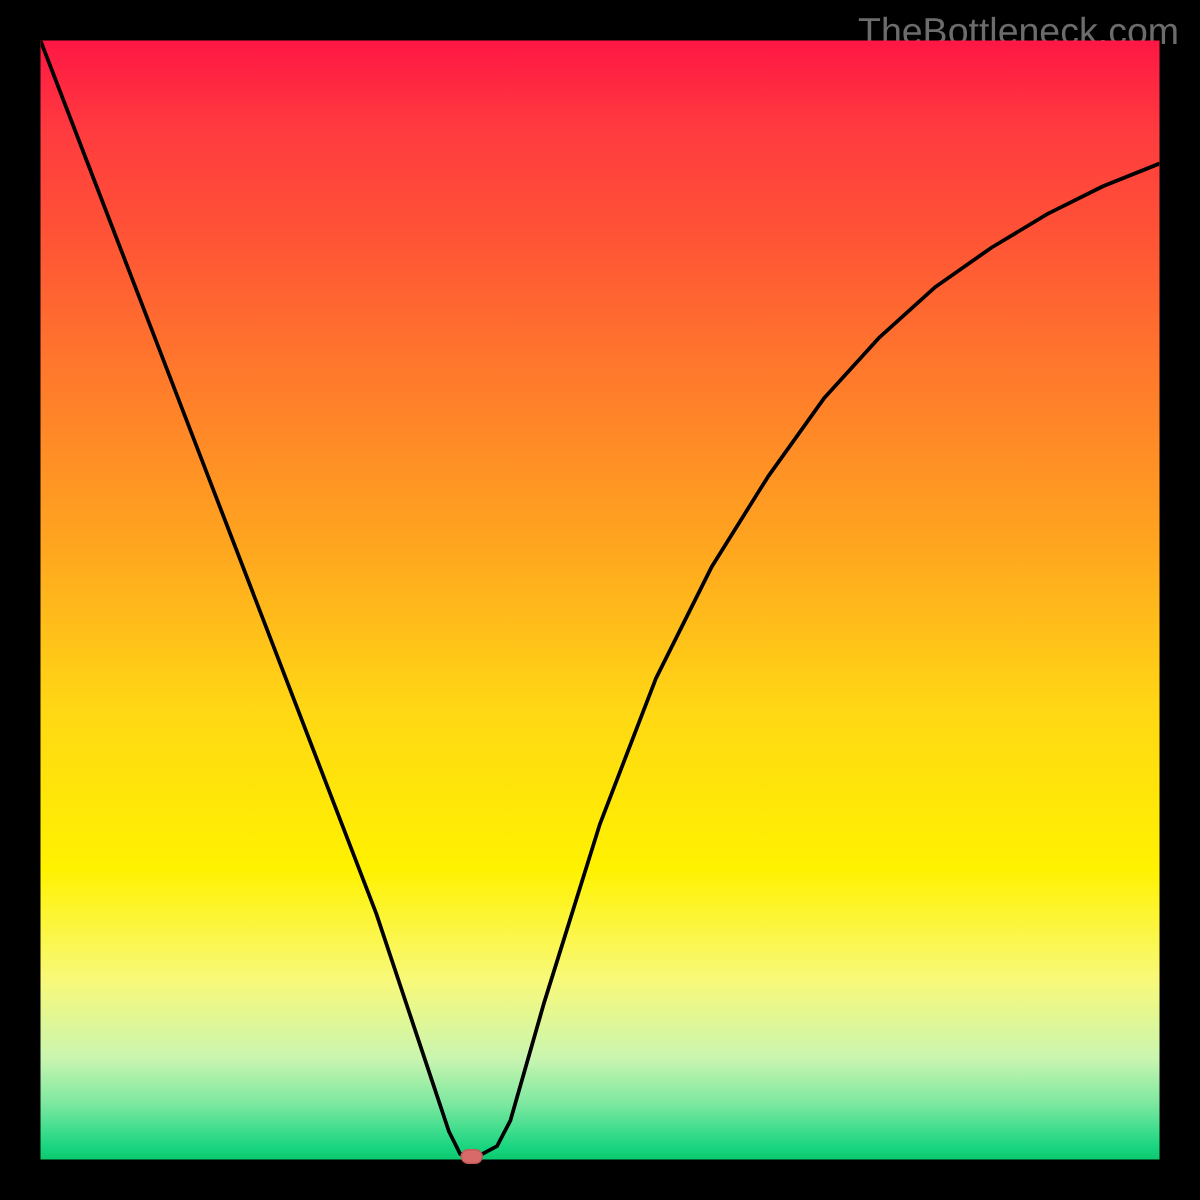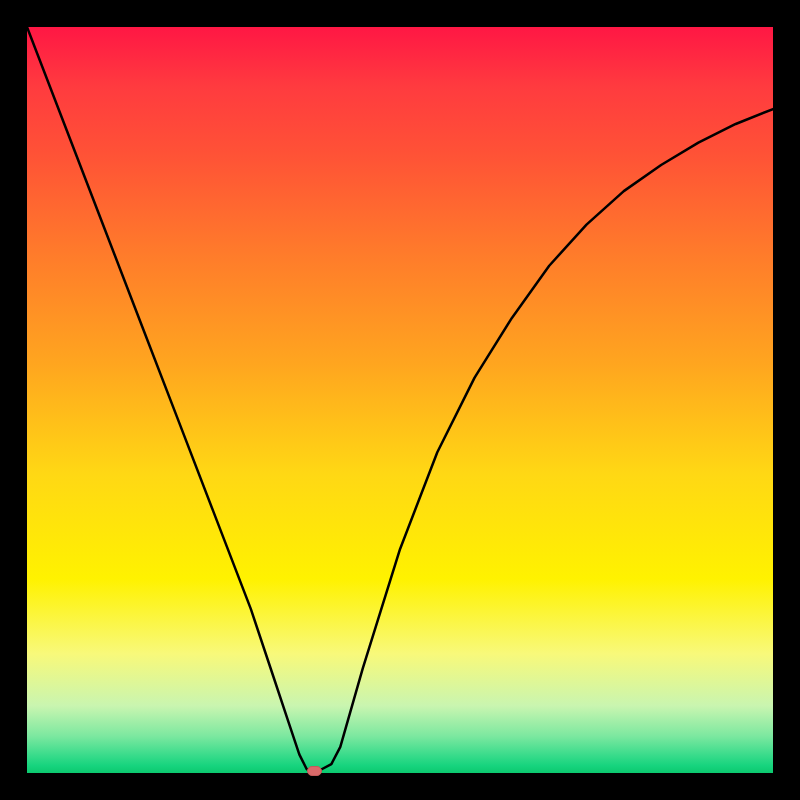--- a/index.html
+++ b/index.html
@@ -43,20 +43,21 @@
   height: 10px;
   border-radius: 5px;
   background: #d96a6a;
   border: 1px solid #c45a5a;
 }
 </style>
 </head>
 <body>
 <div class="frame">
 
+  <div class="watermark">TheBottleneck.com</div>
 
   <div class="plot-area">
     <svg class="curve" viewBox="0 0 746 746" preserveAspectRatio="none">
       <path id="curvePath" d="M0.00 0.00 L37.30 96.98 L74.60 193.96 L111.90 290.94 L149.20 387.92 L186.50 484.90 L223.80 581.88 L246.18 649.02 L261.10 693.78 L272.29 727.35 L279.75 742.27 L287.21 743.76 L294.67 742.27 L304.37 737.05 L313.32 719.89 L335.70 641.56 L373.00 522.20 L410.30 425.22 L447.60 350.62 L484.90 290.94 L522.20 238.72 L559.50 197.69 L596.80 164.12 L634.10 138.01 L671.40 115.63 L708.70 96.98 L746.00 82.06" fill="none" stroke="#000000" stroke-width="2.5" stroke-linejoin="round" stroke-linecap="round"></path>
     </svg>
     <div class="marker" id="minMarker" style="left: 279.71px; top: 738.762px;"></div>
   </div>
 
 </div>
 

